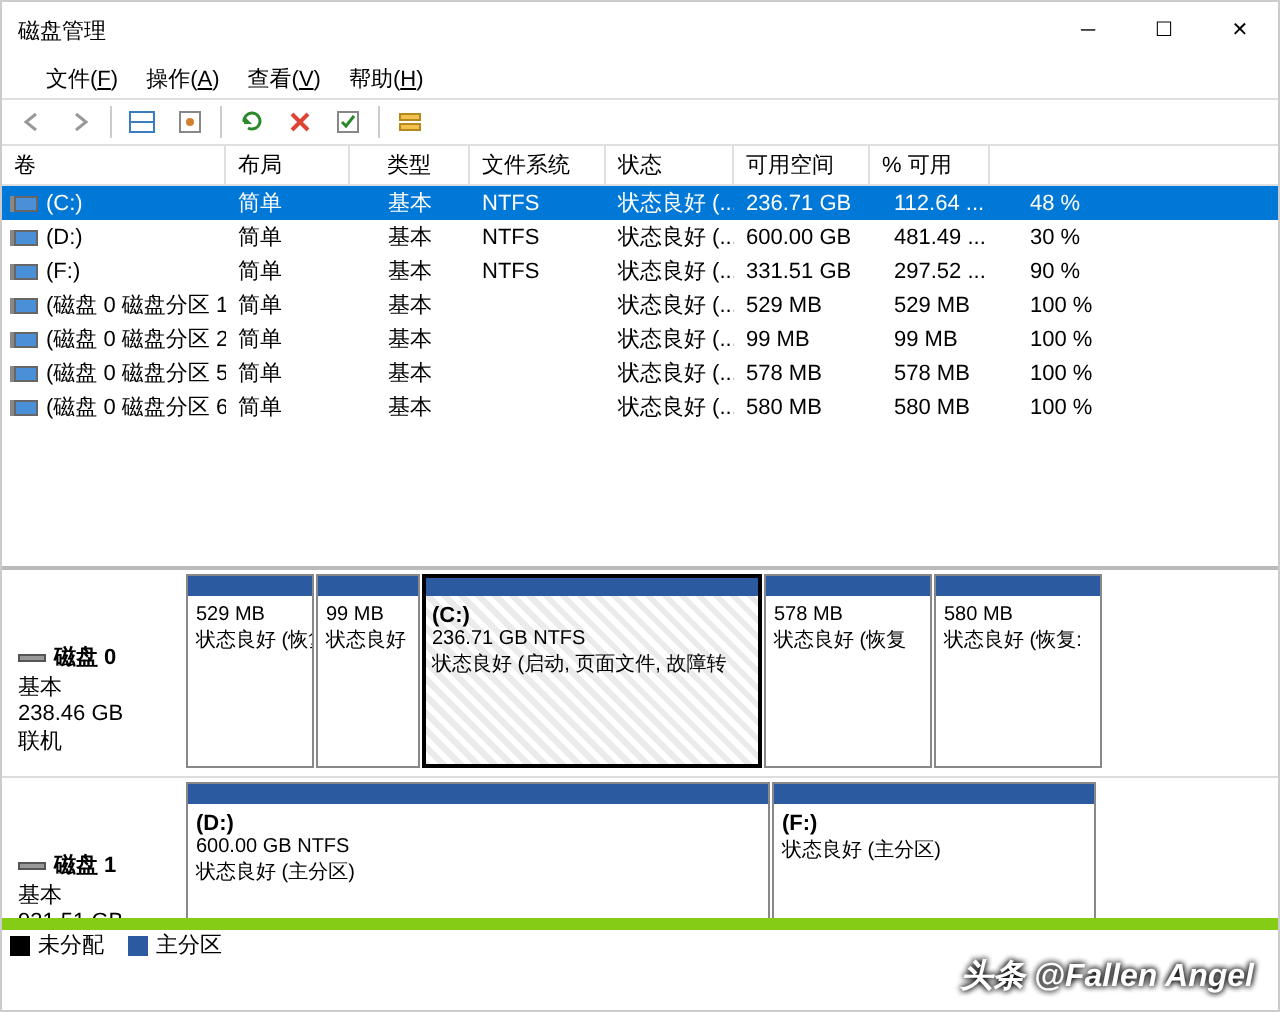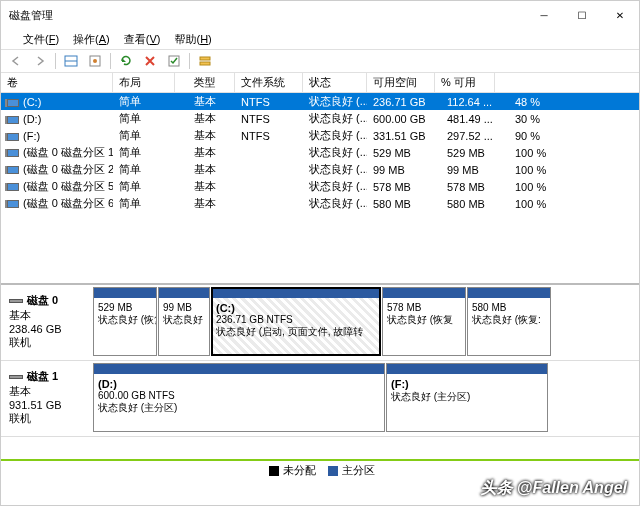--- a/index.html
+++ b/index.html
@@ -32,32 +32,32 @@
 .c-lay   { width: 62px; }
 .c-type  { width: 60px; text-align: center; }
 .c-fs    { width: 68px; }
 .c-stat  { width: 64px; }
 .c-cap   { width: 74px; }
 .c-free  { width: 68px; }
 .c-pct   { width: 60px; }
 
 .graphical { border-top: 2px solid #bbb; height: 176px; overflow: auto; }
 .disk-row { display: flex; border-bottom: 1px solid #ddd; padding: 0px 2px 2px 2px;}
-.disk-label { width: 90px; padding: 8px 6px; position: relative; }
+.disk-label { width: 90px; padding: 8px 6px; position: relative; margin-top: 28px; }
 .disk-label .disk-icon { display: inline-block; width: 14px; height: 4px; background: #999; border: 1px solid #555; margin-right: 4px; vertical-align: middle; }
 .disk-label .dn { font-weight: bold; }
 .disk-parts { flex: 1; display: flex; gap: 0; padding: 2px 0; }
 .part { border: 1px solid #888; margin-right: 1px; padding: 4px 4px 2px 4px; display: flex; flex-direction: column; overflow: hidden; position: relative; }
 .part .topbar { height: 10px; background: #2c5aa0; margin: -4px -4px 4px -4px; }
 .part .pn { font-weight: bold; }
 .part .ps { font-size: 10px; white-space: nowrap; }
 .part.active { outline: 2px solid #000; outline-offset: -2px; }
 .part.active .hatch { position: absolute; inset: 10px 0 0 0; background: repeating-linear-gradient(45deg, rgba(0,0,0,.08) 0 3px, transparent 3px 6px); pointer-events: none; }
 
-.legend { height: 20px; display: flex; align-items: center; padding-left: 4px; gap: 12px; border-top: 2px solid #84cc16; justify-content: center; }
+.legend { height: 20px; display: flex; align-items: center; padding-left: 4px; gap: 12px; border-top: 6px solid #84cc16; }
 .leg-sw { display: inline-block; width: 10px; height: 10px; margin-right: 4px; vertical-align: middle; }
 .leg-black { background: #000; }
 .leg-blue { background: #2c5aa0; }
 
 .watermark { position: absolute; bottom: 6px; right: 12px; font-size: 16px; font-style: italic; font-weight: bold; color: #fff; text-shadow: 0 0 3px #000, 0 0 3px #000; }
 </style>
 </head>
 <body>
 
 <div class="titlebar">

